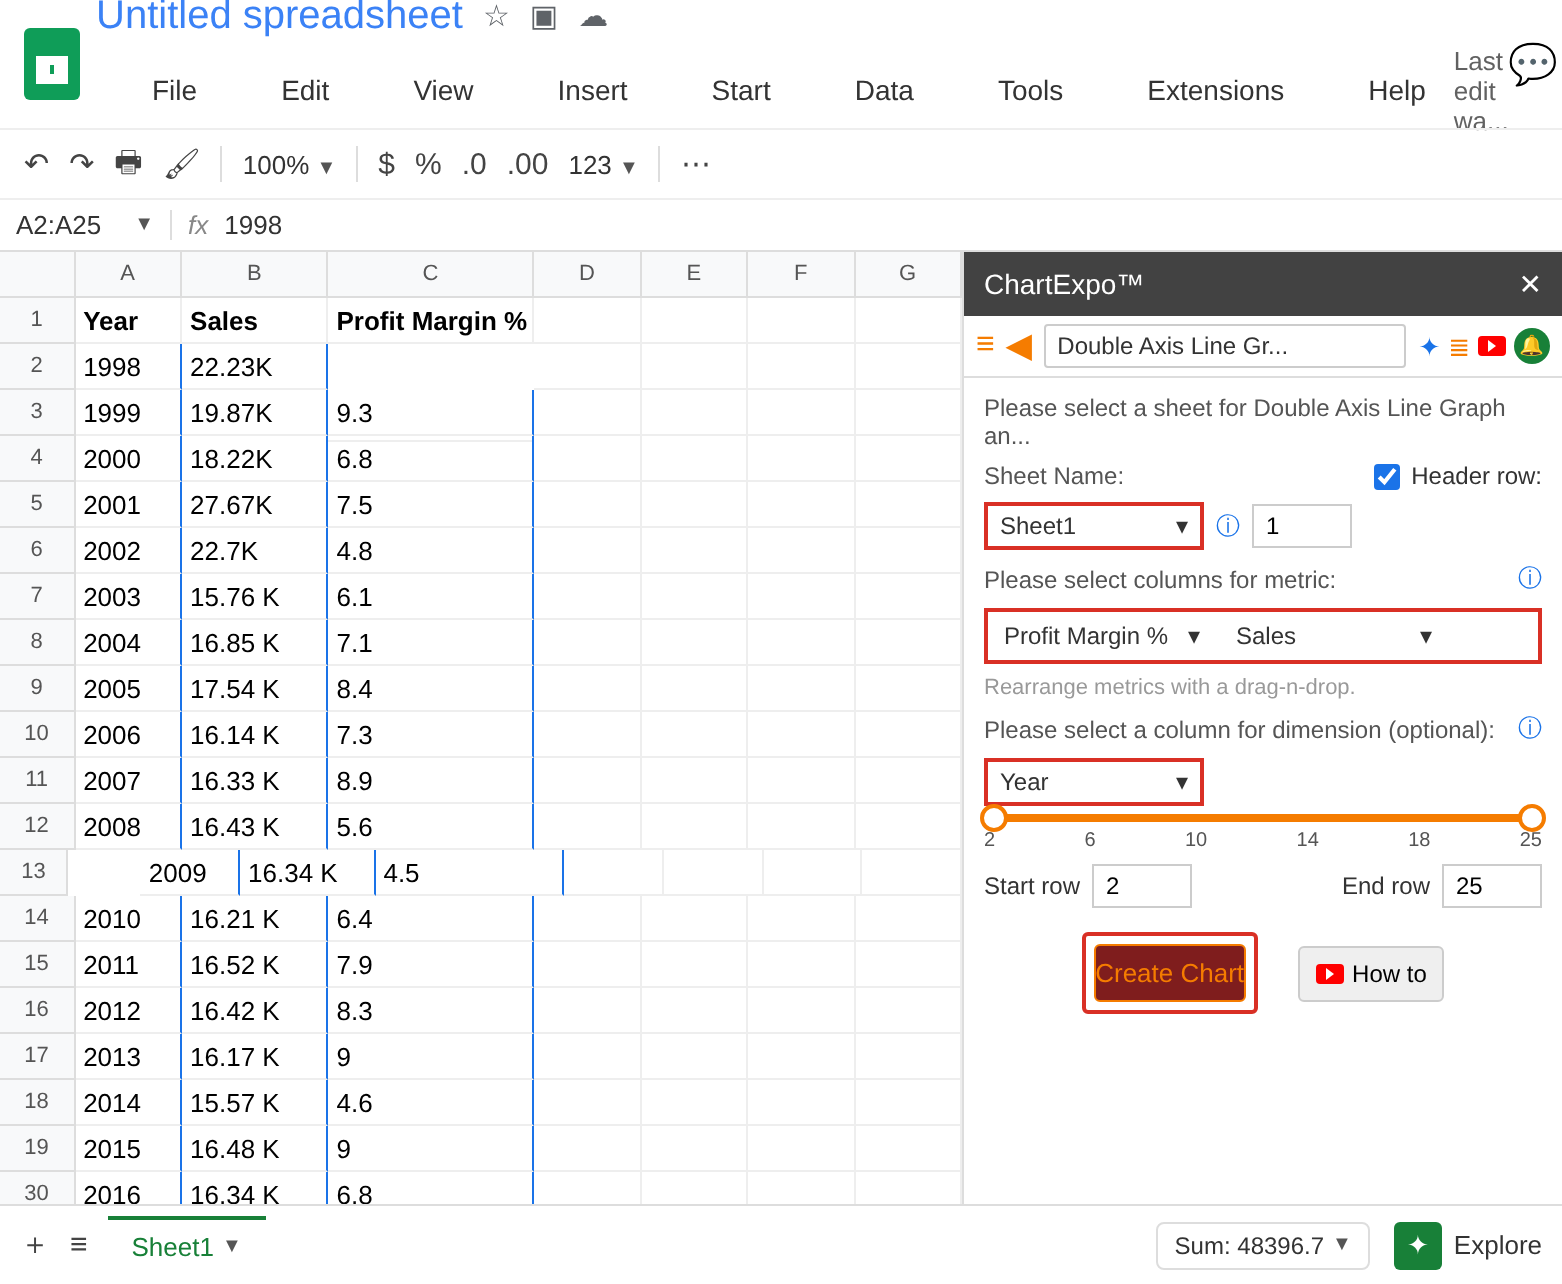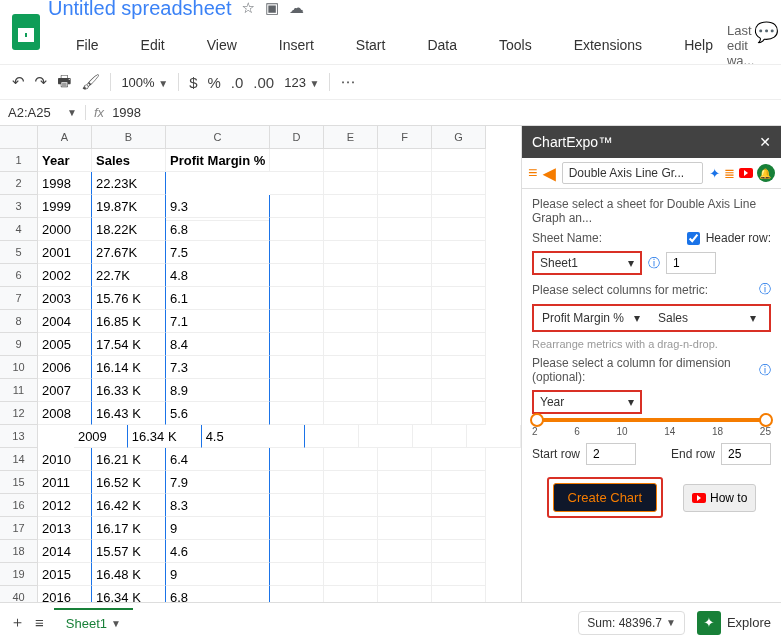--- a/index.html
+++ b/index.html
@@ -34,40 +34,40 @@
 .corner { width:38px; background:#f8f9fa; border-right:1px solid #ddd; border-bottom:1px solid #ddd; }
 .col-h { width:54px; text-align:center; font-size:11px; color:#555; background:#f8f9fa; border-right:1px solid #ddd; border-bottom:1px solid #ddd; line-height:23px; }
 .col-h.wide { width:74px; }
 .col-h.pm { width:104px; }
 .body-row { display:flex; height:23px; }
 .row-h { width:38px; text-align:center; font-size:11px; color:#555; background:#f8f9fa; border-right:1px solid #ddd; border-bottom:1px solid #ddd; line-height:23px; }
 .cell { width:54px; font-size:13px; color:#000; padding:0 4px; border-right:1px solid #eee; border-bottom:1px solid #eee; line-height:23px; overflow:hidden; white-space:nowrap; }
 .cell.wide { width:74px; }
 .cell.pm { width:104px; }
 .hdr-cell { font-weight:bold; }
-.right-panel { width:260px; background:#fff; border-left:1px solid #ddd; display:flex; flex-direction:column; }
+.right-panel { width:300px; background:#fff; border-left:1px solid #ddd; display:flex; flex-direction:column; }
 .rp-title { background:#424242; color:#fff; height:32px; display:flex; align-items:center; padding:0 10px; font-size:14px; justify-content:space-between; }
 .rp-sub { display:flex; align-items:center; gap:6px; padding:4px 6px; font-size:12px; border-bottom:1px solid #ddd; }
 .rp-back { color:#f57c00; font-size:16px; font-weight:bold; }
 .rp-breadcrumb { flex:1; border:1px solid #ccc; padding:3px 6px; color:#333; border-radius:2px; overflow:hidden; white-space:nowrap; }
 .rp-icons { display:flex; gap:4px; font-size:14px; align-items:center; }
 .rp-body { flex:1; padding:8px 10px; font-size:12px; color:#333; overflow:hidden; }
 .rp-line { margin-bottom:6px; color:#555; }
 .rp-row { display:flex; align-items:center; gap:6px; margin-bottom:6px; }
 .rp-label { flex:1; color:#555; }
 .rp-select { border:1px solid #888; padding:3px 6px; font-size:12px; display:flex; align-items:center; justify-content:space-between; background:#fff; }
 .red-box { border:2px solid #d93025 !important; }
 .rp-input { border:1px solid #ccc; padding:3px 6px; font-size:12px; width:50px; }
 .info-ic { color:#1a73e8; font-size:12px; }
 .cb { width:13px; height:13px; accent-color:#1a73e8; }
 .slider-wrap { margin:4px 0 2px; }
 .slider-track { height:4px; background:#f57c00; border-radius:2px; position:relative; }
 .slider-thumb { width:14px; height:14px; background:#fff; border:2px solid #f57c00; border-radius:50%; position:absolute; top:-5px; }
 .slider-ticks { display:flex; justify-content:space-between; font-size:10px; color:#555; margin-top:4px; }
-.create-btn { border:1px solid #f57c00; color:#f57c00; background:#0f172a; padding:6px 14px; font-size:13px; border-radius:3px; }
+.create-btn { border:1px solid #f57c00; color:#f57c00; background:#7f1d1d; padding:6px 0; font-size:13px; border-radius:3px; }
 .howto-btn { border:1px solid #ccc; padding:6px 8px; font-size:12px; border-radius:3px; display:flex; align-items:center; gap:4px; }
 .yt-ic { width:14px; height:10px; background:#f00; border-radius:2px; display:inline-block; position:relative; }
 .yt-ic::after { content:""; position:absolute; left:5px; top:2px; border-left:4px solid #fff; border-top:3px solid transparent; border-bottom:3px solid transparent; }
 .footer { height:40px; border-top:1px solid #ddd; display:flex; align-items:center; padding:0 10px; font-size:13px; }
 .sheet-tab { padding:6px 12px; color:#188038; border-top:2px solid #188038; margin-left:10px; display:flex; align-items:center; gap:4px; }
 .sum-box { margin-left:auto; border:1px solid #ddd; padding:4px 8px; border-radius:4px; font-size:12px; color:#333; display:flex; gap:4px; align-items:center; }
 .explore-ic { width:24px; height:24px; background:#188038; border-radius:3px; display:flex; align-items:center; justify-content:center; color:#fff; margin-left:12px; }
 .bell-badge { width:18px; height:18px; background:#188038; border-radius:50%; display:flex; align-items:center; justify-content:center; color:#fff; font-size:10px; }
 .db-ic{ color:#f57c00; font-size:13px;}
 .wand-ic{ color:#1a73e8; font-size:13px;}
@@ -335,21 +335,21 @@
           <div class="row-h">19</div>
           <div class="cell" style="border-right: 1px solid rgb(26, 115, 232);">2015</div>
           <div class="cell wide" style="border-right: 1px solid rgb(26, 115, 232);">16.48 K</div>
           <div class="cell pm" style="border-right: 1px solid rgb(26, 115, 232);">9</div>
           <div class="cell"></div>
           <div class="cell"></div>
           <div class="cell"></div>
           <div class="cell"></div>
         </div>
         <div class="body-row">
-          <div class="row-h">40</div>
+          <div class="row-h">30</div>
           <div class="cell" style="border-right: 1px solid rgb(26, 115, 232);">2016</div>
           <div class="cell wide" style="border-right: 1px solid rgb(26, 115, 232);">16.34 K</div>
           <div class="cell pm" style="border-right: 1px solid rgb(26, 115, 232);">6.8</div>
           <div class="cell"></div>
           <div class="cell"></div>
           <div class="cell"></div>
           <div class="cell"></div>
         </div>
       </div>
   </div>

